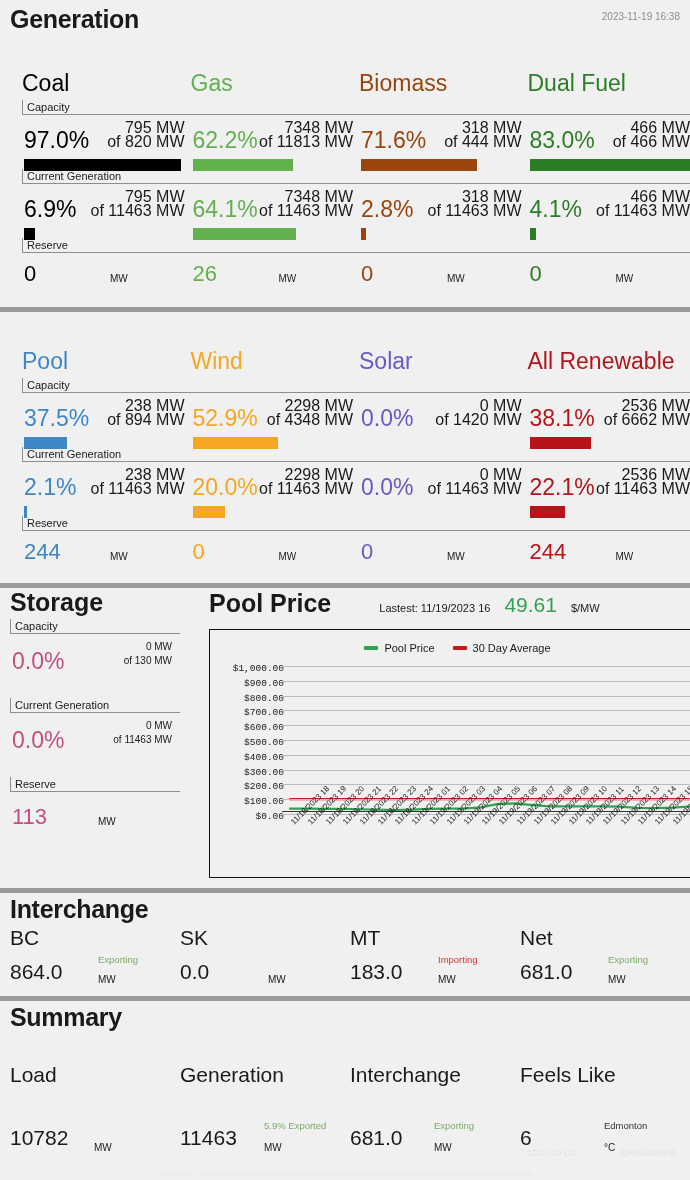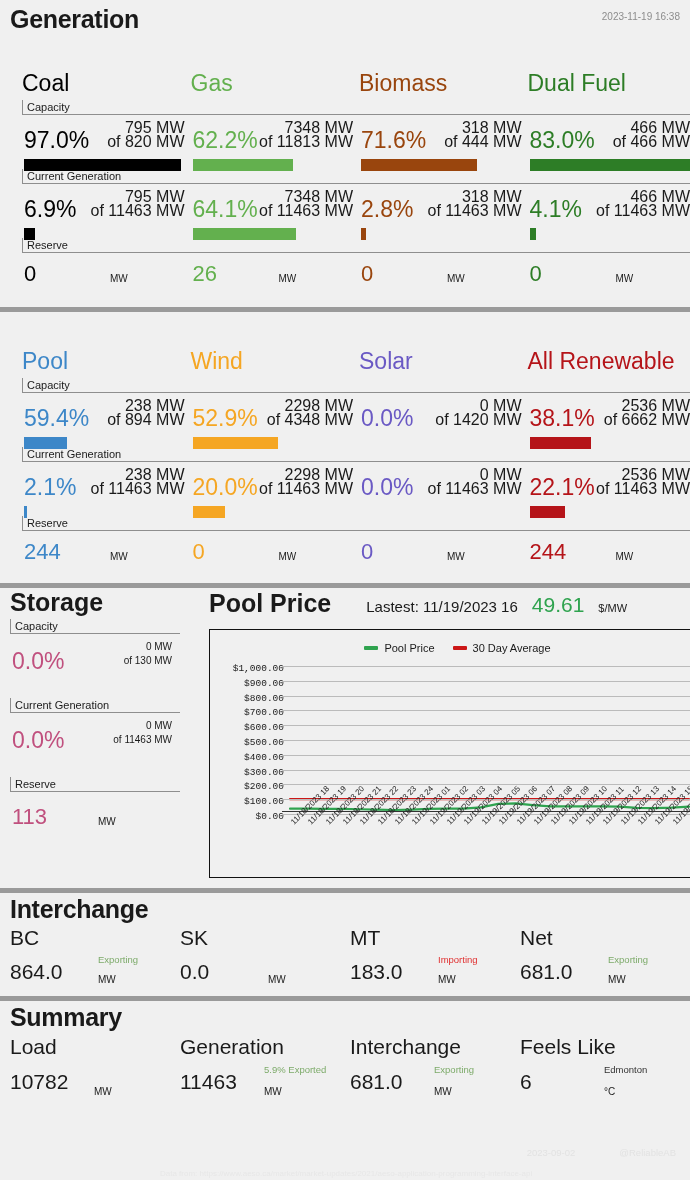--- a/index.html
+++ b/index.html
@@ -65,21 +65,21 @@
   .s-stat { position: relative; height: 62px; }
   .s-pct { position: absolute; left: 2px; top: 14px; font-size: 23px; line-height: 26px; }
   .s-mw { position: absolute; right: 8px; top: 6px; text-align: right; font-size: 10px; line-height: 14px; }
   .s-res { position: relative; height: 56px; }
   .s-res-num { position: absolute; left: 2px; top: 12px; font-size: 22px; }
   .s-res-unit { position: absolute; left: 88px; top: 24px; font-size: 10px; }
 
   .poolwrap { flex: 1; padding-right: 8px; }
   .pool-head { display: flex; align-items: baseline; gap: 14px; padding-top: 1px; }
   .pool-title { font-size: 25px; font-weight: bold; }
-  .pool-latest { font-size: 15px; margin-left: 21px; }
+  .pool-latest { font-size: 11px; margin-left: 34px; }
   .pool-val { font-size: 21px; color: #2fa34f; }
   .pool-unit { font-size: 11px; }
 
   .chartbox {
     border: 1.5px solid #111; background: #f0f0f0;
     width: 497px; height: 249px; margin-top: 11px; position: relative;
   }
   .legend { display: flex; justify-content: center; gap: 18px; padding-top: 12px; font-size: 11px; }
   .legend-item { display: flex; align-items: center; gap: 6px; }
   .legend-swatch { width: 14px; height: 4px; display: inline-block; border-radius: 1px; }
@@ -97,21 +97,21 @@
   
   .ic-row { display: flex; width: 690px; padding-left: 10px; }
   .ic-col { width: 170px; position: relative; }
   .ic-name { font-size: 21px; line-height: 28px; }
   .ic-vals { position: relative; height: 42px; }
   .ic-num { position: absolute; left: 0; top: 8px; font-size: 21px; }
   .ic-unit { position: absolute; left: 88px; top: 22px; font-size: 10px; }
   .ic-tag { position: absolute; left: 88px; top: 2px; font-size: 9.5px; }
 
   .sm-row { display: flex; width: 690px; padding-left: 10px; }
-  .sm-col { width: 170px; position: relative; }
+  .sm-col { width: 170px; position: relative; margin-top: 28px; }
   .sm-name { font-size: 21px; line-height: 30px; white-space: nowrap; }
   .sm-vals { position: relative; height: 54px; }
   .sm-num { position: absolute; left: 0; top: 8px; font-size: 21px; }
   .sm-unit { position: absolute; left: 84px; top: 24px; font-size: 10px; }
   .sm-tag { position: absolute; left: 84px; top: 2px; font-size: 9.5px; white-space: nowrap; }
 
   .watermark { position: absolute; right: 14px; bottom: 22px; display: flex; gap: 44px; font-size: 9.5px; color: #e2e2e2; }
   .footnote { position: absolute; left: 160px; bottom: 2px; font-size: 8px; color: #e7e7e7; white-space: nowrap; }
 </style>
 </head>
@@ -240,21 +240,21 @@
           <div class="fuel-col">
             <div class="fuel-name" style="color:#6a59c4">Solar</div>
           </div>
           <div class="fuel-col">
             <div class="fuel-name" style="color:#b51419">All Renewable</div>
           </div>
         </div>
         <div class="band-label">Capacity</div>
         <div class="fuel-row">
           <div class="fuel-col stat">
-            <div class="pct" style="color:#3d87c8">59.4%</div>
+            <div class="pct" style="color:#3d87c8">37.5%</div>
             <div class="mw-wrap">
               <div>238 MW</div>
               <div>of 894 MW</div>
             </div>
             <div class="bar" style="width:43.092px;background:#3d87c8"></div>
           </div>
           <div class="fuel-col stat">
             <div class="pct" style="color:#f5a623">52.9%</div>
             <div class="mw-wrap">
               <div>2298 MW</div>

